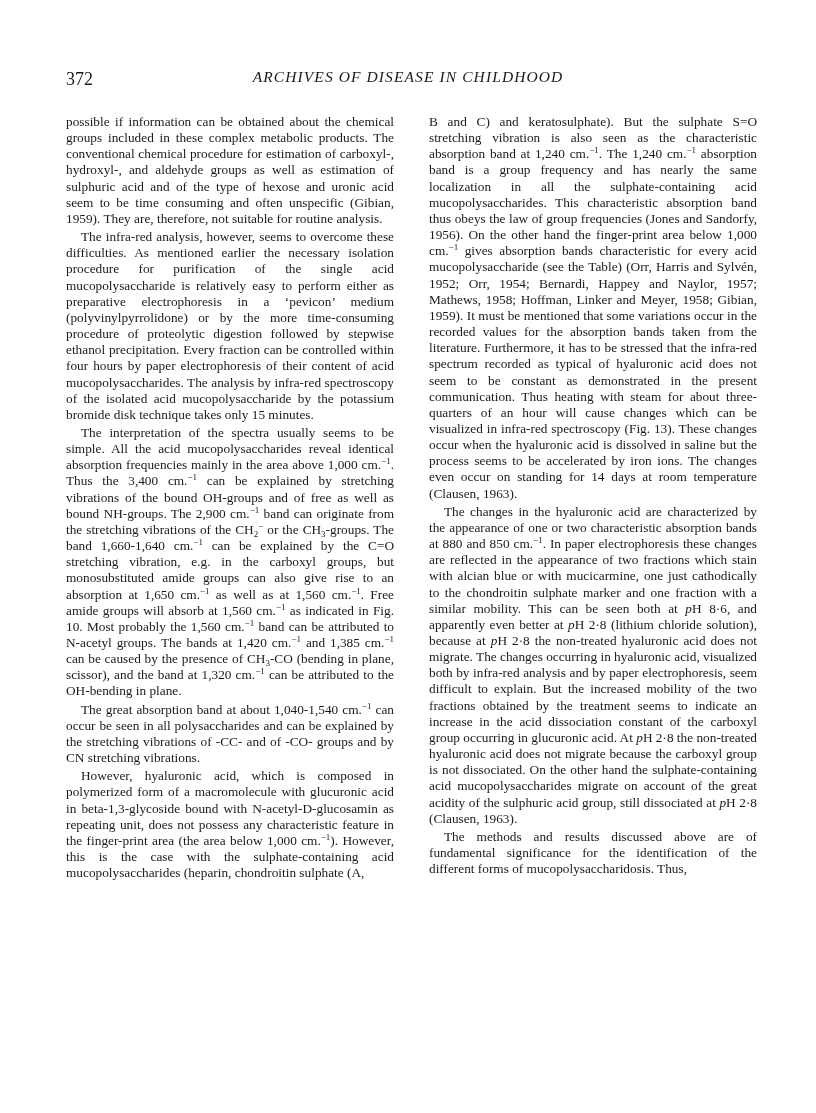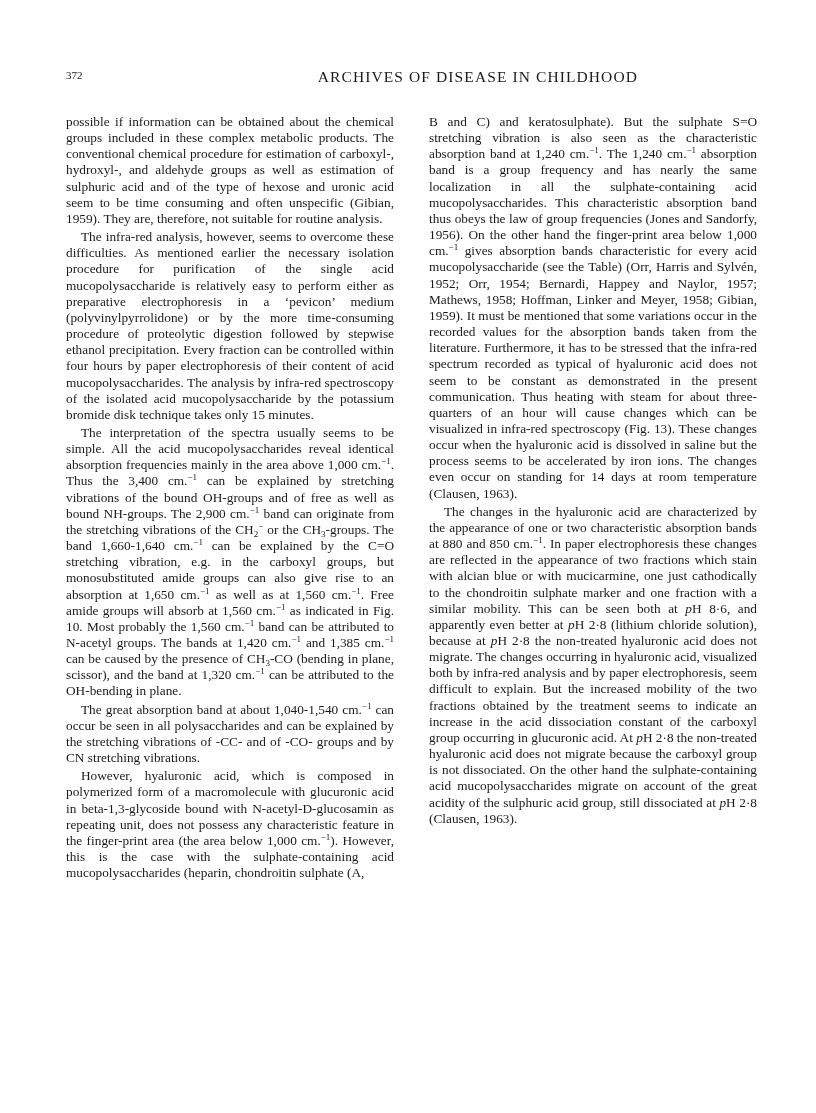--- a/index.html
+++ b/index.html
@@ -1,20 +1,20 @@
 <!DOCTYPE html>
 <html><head>
 <meta charset="utf-8">
 <style>
   html, body { margin: 0; padding: 0; background: #ffffff; }
   body { width: 816px; height: 1113px; position: relative; overflow: hidden; color: #1a1a1a;
          font-family: "Liberation Serif", "DejaVu Serif", serif; }
-  .page-number { position: absolute; left: 66px; top: 69px; font-size: 11px; }
-  .running-head { position: absolute; left: 178px; top: 68px; width: 460px; text-align: right;
-                  font-size: 15.5px; letter-spacing: 1.1px; }
+  .page-number { position: absolute; left: 66px; top: 69px; font-size: 18px; }
+  .running-head { position: absolute; left: 178px; top: 68px; width: 460px; text-align: center;
+                  font-style: italic; font-size: 15.5px; letter-spacing: 1.1px; }
   .column { position: absolute; top: 94px; width: 328px; font-size: 13.3px; line-height: 16.15px;
             text-align: justify; hyphens: manual; }
   .col-left { left: 66px; }
   .col-right { left: 429px; }
   .column p { margin: 0 0 2px 0; text-indent: 15px; }
   .column p.cont { text-indent: 0; margin-top: 20px; }
   sup { font-size: 9px; line-height: 0; vertical-align: 5px; }
   sub { font-size: 9px; line-height: 0; vertical-align: -3px; }
   i { font-style: italic; }
 </style>
@@ -28,14 +28,15 @@
   <div class="column col-left">
       <p class="cont"><span>possible if information can be obtained about the chemical groups included in these complex metabolic products.  The conventional chemical procedure for estimation of carboxyl-, hydroxyl-, and aldehyde groups as well as estimation of sulphuric acid and of the type of hexose and uronic acid seem to be time consuming and often unspecific (Gibian, 1959). They are, therefore, not suitable for routine analysis.</span></p>
       <p><span>The infra-red analysis, however, seems to overcome these difficulties.  As mentioned earlier the necessary isolation procedure for purification of the single acid mucopolysaccharide is relatively easy to perform either as preparative electrophoresis in a ‘pevicon’ medium (polyvinylpyrrolidone) or by the more time-consuming procedure of proteolytic digestion followed by stepwise ethanol precipitation. Every fraction can be controlled within four hours by paper electrophoresis of their content of acid mucopolysaccharides.  The analysis by infra-red spectroscopy of the isolated acid mucopolysaccharide by the potassium bromide disk technique takes only 15 minutes.</span></p>
       <p><span>The interpretation of the spectra usually seems to be simple.  All the acid mucopolysaccharides reveal identical absorption frequencies mainly in the area above 1,000 cm.</span><sup>−1</sup><span>.  Thus the 3,400 cm.</span><sup>−1</sup><span> can be explained by stretching vibrations of the bound OH-groups and of free as well as bound NH-groups.  The 2,900 cm.</span><sup>−1</sup><span> band can originate from the stretching vibrations of the CH</span><sub>2</sub><sup>−</sup><span> or the CH</span><sub>3</sub><span>-groups.  The band 1,660-1,640 cm.</span><sup>−1</sup><span> can be explained by the C=O stretching vibration, e.g. in the carboxyl groups, but monosubstituted amide groups can also give rise to an absorption at 1,650 cm.</span><sup>−1</sup><span> as well as at 1,560 cm.</span><sup>−1</sup><span>.  Free amide groups will absorb at 1,560 cm.</span><sup>−1</sup><span> as indicated in Fig. 10.  Most probably the 1,560 cm.</span><sup>−1</sup><span> band can be attributed to N-acetyl groups.  The bands at 1,420 cm.</span><sup>−1</sup><span> and 1,385 cm.</span><sup>−1</sup><span> can be caused by the presence of CH</span><sub>3</sub><span>-CO (bending in plane, scissor), and the band at 1,320 cm.</span><sup>−1</sup><span> can be attributed to the OH-bending in plane.</span></p>
       <p><span>The great absorption band at about 1,040-1,540 cm.</span><sup>−1</sup><span> can occur be seen in all polysaccharides and can be explained by the stretching vibrations of -CC- and of -CO- groups and by CN stretching vibrations.</span></p>
       <p><span>However, hyaluronic acid, which is composed in polymerized form of a macromolecule with glucuronic acid in beta-1,3-glycoside bound with N-acetyl-D-glucosamin as repeating unit, does not possess any characteristic feature in the finger-print area (the area below 1,000 cm.</span><sup>−1</sup><span>).  However, this is the case with the sulphate-containing acid mucopolysaccharides (heparin, chondroitin sulphate (A,</span></p>
     </div>
   <div class="column col-right">
       <p class="cont"><span>B and C) and keratosulphate).  But the sulphate S=O stretching vibration is also seen as the characteristic absorption band at 1,240 cm.</span><sup>−1</sup><span>. The 1,240 cm.</span><sup>−1</sup><span> absorption band is a group frequency and has nearly the same localization in all the sulphate-containing acid mucopolysaccharides. This characteristic absorption band thus obeys the law of group frequencies (Jones and Sandorfy, 1956).  On the other hand the finger-print area below 1,000 cm.</span><sup>−1</sup><span> gives absorption bands characteristic for every acid mucopolysaccharide (see the Table) (Orr, Harris and Sylvén, 1952; Orr, 1954; Bernardi, Happey and Naylor, 1957; Mathews, 1958; Hoffman, Linker and Meyer, 1958; Gibian, 1959). It must be mentioned that some variations occur in the recorded values for the absorption bands taken from the literature.  Furthermore, it has to be stressed that the infra-red spectrum recorded as typical of hyaluronic acid does not seem to be constant as demonstrated in the present communication.  Thus heating with steam for about three-quarters of an hour will cause changes which can be visualized in infra-red spectroscopy (Fig. 13). These changes occur when the hyaluronic acid is dissolved in saline but the process seems to be accelerated by iron ions.  The changes even occur on standing for 14 days at room temperature (Clausen, 1963).</span></p>
       <p><span>The changes in the hyaluronic acid are characterized by the appearance of one or two characteristic absorption bands at 880 and 850 cm.</span><sup>−1</sup><span>.  In paper electrophoresis these changes are reflected in the appearance of two fractions which stain with alcian blue or with mucicarmine, one just cathodically to the chondroitin sulphate marker and one fraction with a similar mobility. This can be seen both at </span><i>p</i><span>H 8·6, and apparently even better at </span><i>p</i><span>H 2·8 (lithium chloride solution), because at </span><i>p</i><span>H 2·8 the non-treated hyaluronic acid does not migrate.  The changes occurring in hyaluronic acid, visualized both by infra-red analysis and by paper electrophoresis, seem difficult to explain. But the increased mobility of the two fractions obtained by the treatment seems to indicate an increase in the acid dissociation constant of the carboxyl group occurring in glucuronic acid.  At </span><i>p</i><span>H 2·8 the non-treated hyaluronic acid does not migrate because the carboxyl group is not dissociated.  On the other hand the sulphate-containing acid mucopolysaccharides migrate on account of the great acidity of the sulphuric acid group, still dissociated at </span><i>p</i><span>H 2·8 (Clausen, 1963).</span></p>
+      <p><span>The methods and results discussed above are of fundamental significance for the identification of the different forms of mucopolysaccharidosis.  Thus,</span></p>
     </div>
 </div>
 
 </body></html>

